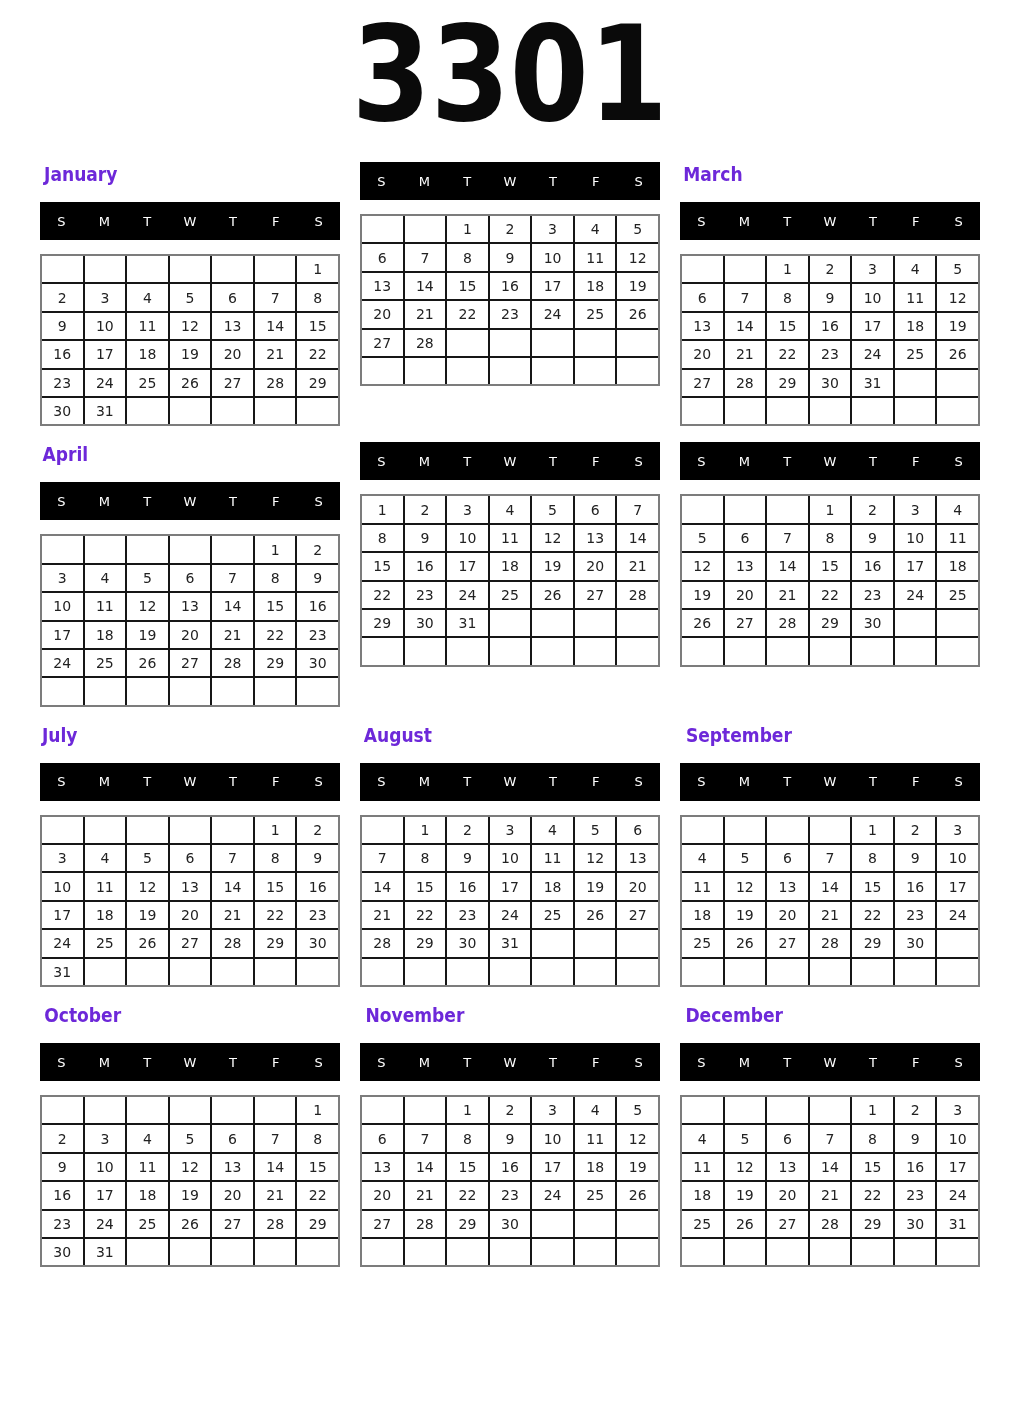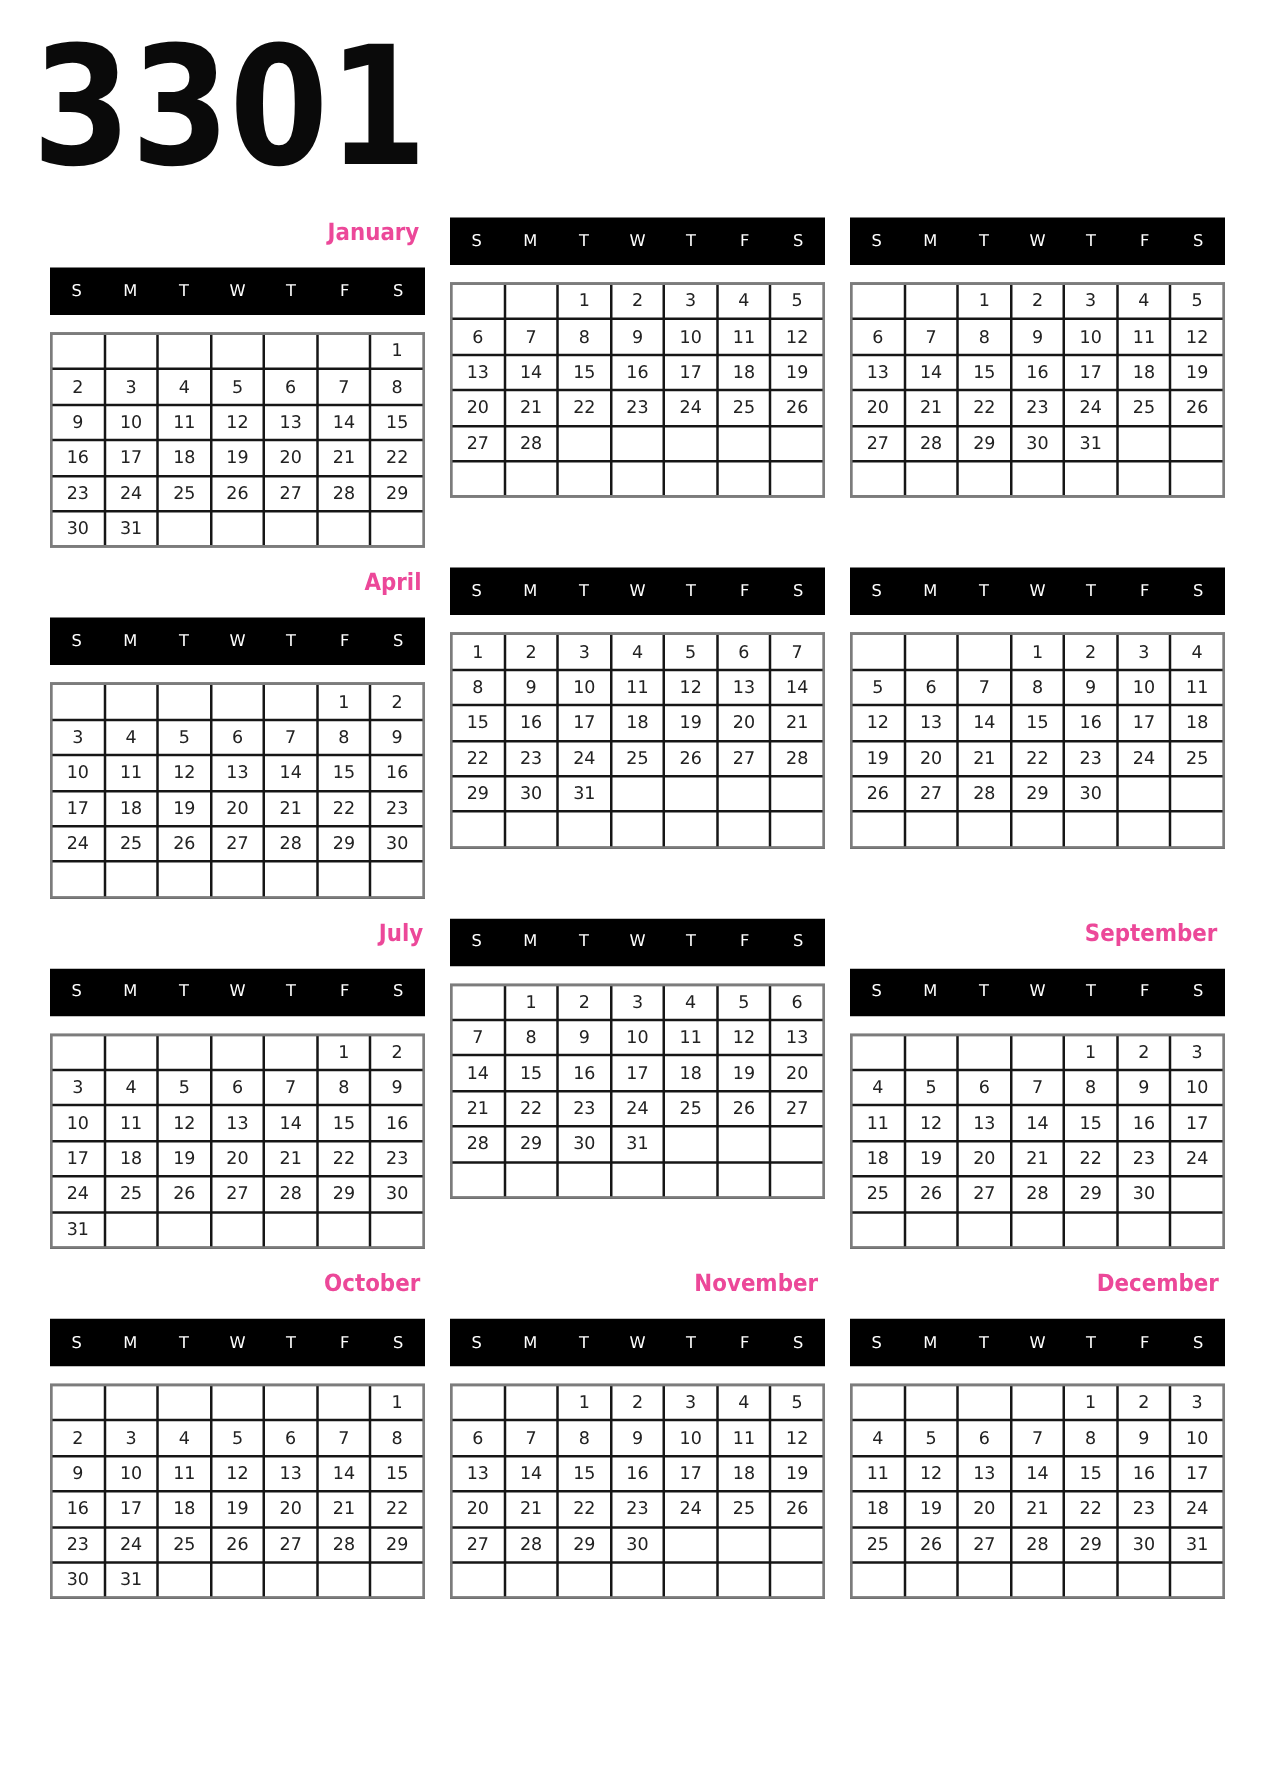--- a/index.html
+++ b/index.html
@@ -5,23 +5,24 @@
   * { box-sizing: border-box; margin: 0; padding: 0; }
   html, body { background: #ffffff; }
   body {
     width: 1020px; height: 1412px;
     font-family: "DejaVu Sans", sans-serif;
     color: #1a1a1a;
     overflow: hidden;
   }
   .calendar-page { width: 1020px; height: 1412px; }
   .year-title {
+    text-align: center;
     height: 138px;
     line-height: 138px;
-    margin: 16px 0 20px 0;
+    margin: 4px 0 20px 0;
   }
   .year-title-text {
     display: inline-block;
     font-size: 132px;
     font-weight: bold;
     line-height: 1;
     transform: scaleX(0.86);
     transform-origin: center;
     vertical-align: middle;
     color: #0a0a0a;
@@ -29,25 +30,25 @@
   .months-grid {
     display: grid;
     grid-template-columns: repeat(3, 300px);
     column-gap: 20px;
     row-gap: 16px;
     padding: 0 40px;
   }
   .month { width: 300px; }
   .month-name {
     height: 24px; line-height: 24px;
-    text-align: right;
+    text-align: left;
     font-size: 19px;
     font-weight: bold;
     margin-bottom: 16px;
-    color: #ec4899;
+    color: #6d28d9;
     white-space: nowrap;
   }
   .month-name .squeeze { display: inline-block; transform: scaleX(0.9); transform-origin: center; }
   .dow-row {
     display: grid;
     grid-template-columns: repeat(7, 1fr);
     height: 38px;
     background: var(--header-bg, #000000);
     color: var(--header-text, #ffffff);
     margin-bottom: 14px;
@@ -187,20 +188,21 @@
           <div class="day-cell"></div>
           <div class="day-cell"></div>
           <div class="day-cell"></div>
           <div class="day-cell"></div>
           <div class="day-cell"></div>
           <div class="day-cell"></div>
         </div>
   </div>
 
   <div class="month">
+    <div class="month-name"><span class="squeeze">March</span></div>
     <div class="dow-row">
           <div class="dow-cell">S</div>
           <div class="dow-cell">M</div>
           <div class="dow-cell">T</div>
           <div class="dow-cell">W</div>
           <div class="dow-cell">T</div>
           <div class="dow-cell">F</div>
           <div class="dow-cell">S</div>
         </div>
     <div class="days-grid">
@@ -469,20 +471,21 @@
           <div class="day-cell"></div>
           <div class="day-cell"></div>
           <div class="day-cell"></div>
           <div class="day-cell"></div>
           <div class="day-cell"></div>
           <div class="day-cell"></div>
         </div>
   </div>
 
   <div class="month">
+    <div class="month-name"><span class="squeeze">August</span></div>
     <div class="dow-row">
           <div class="dow-cell">S</div>
           <div class="dow-cell">M</div>
           <div class="dow-cell">T</div>
           <div class="dow-cell">W</div>
           <div class="dow-cell">T</div>
           <div class="dow-cell">F</div>
           <div class="dow-cell">S</div>
         </div>
     <div class="days-grid">

